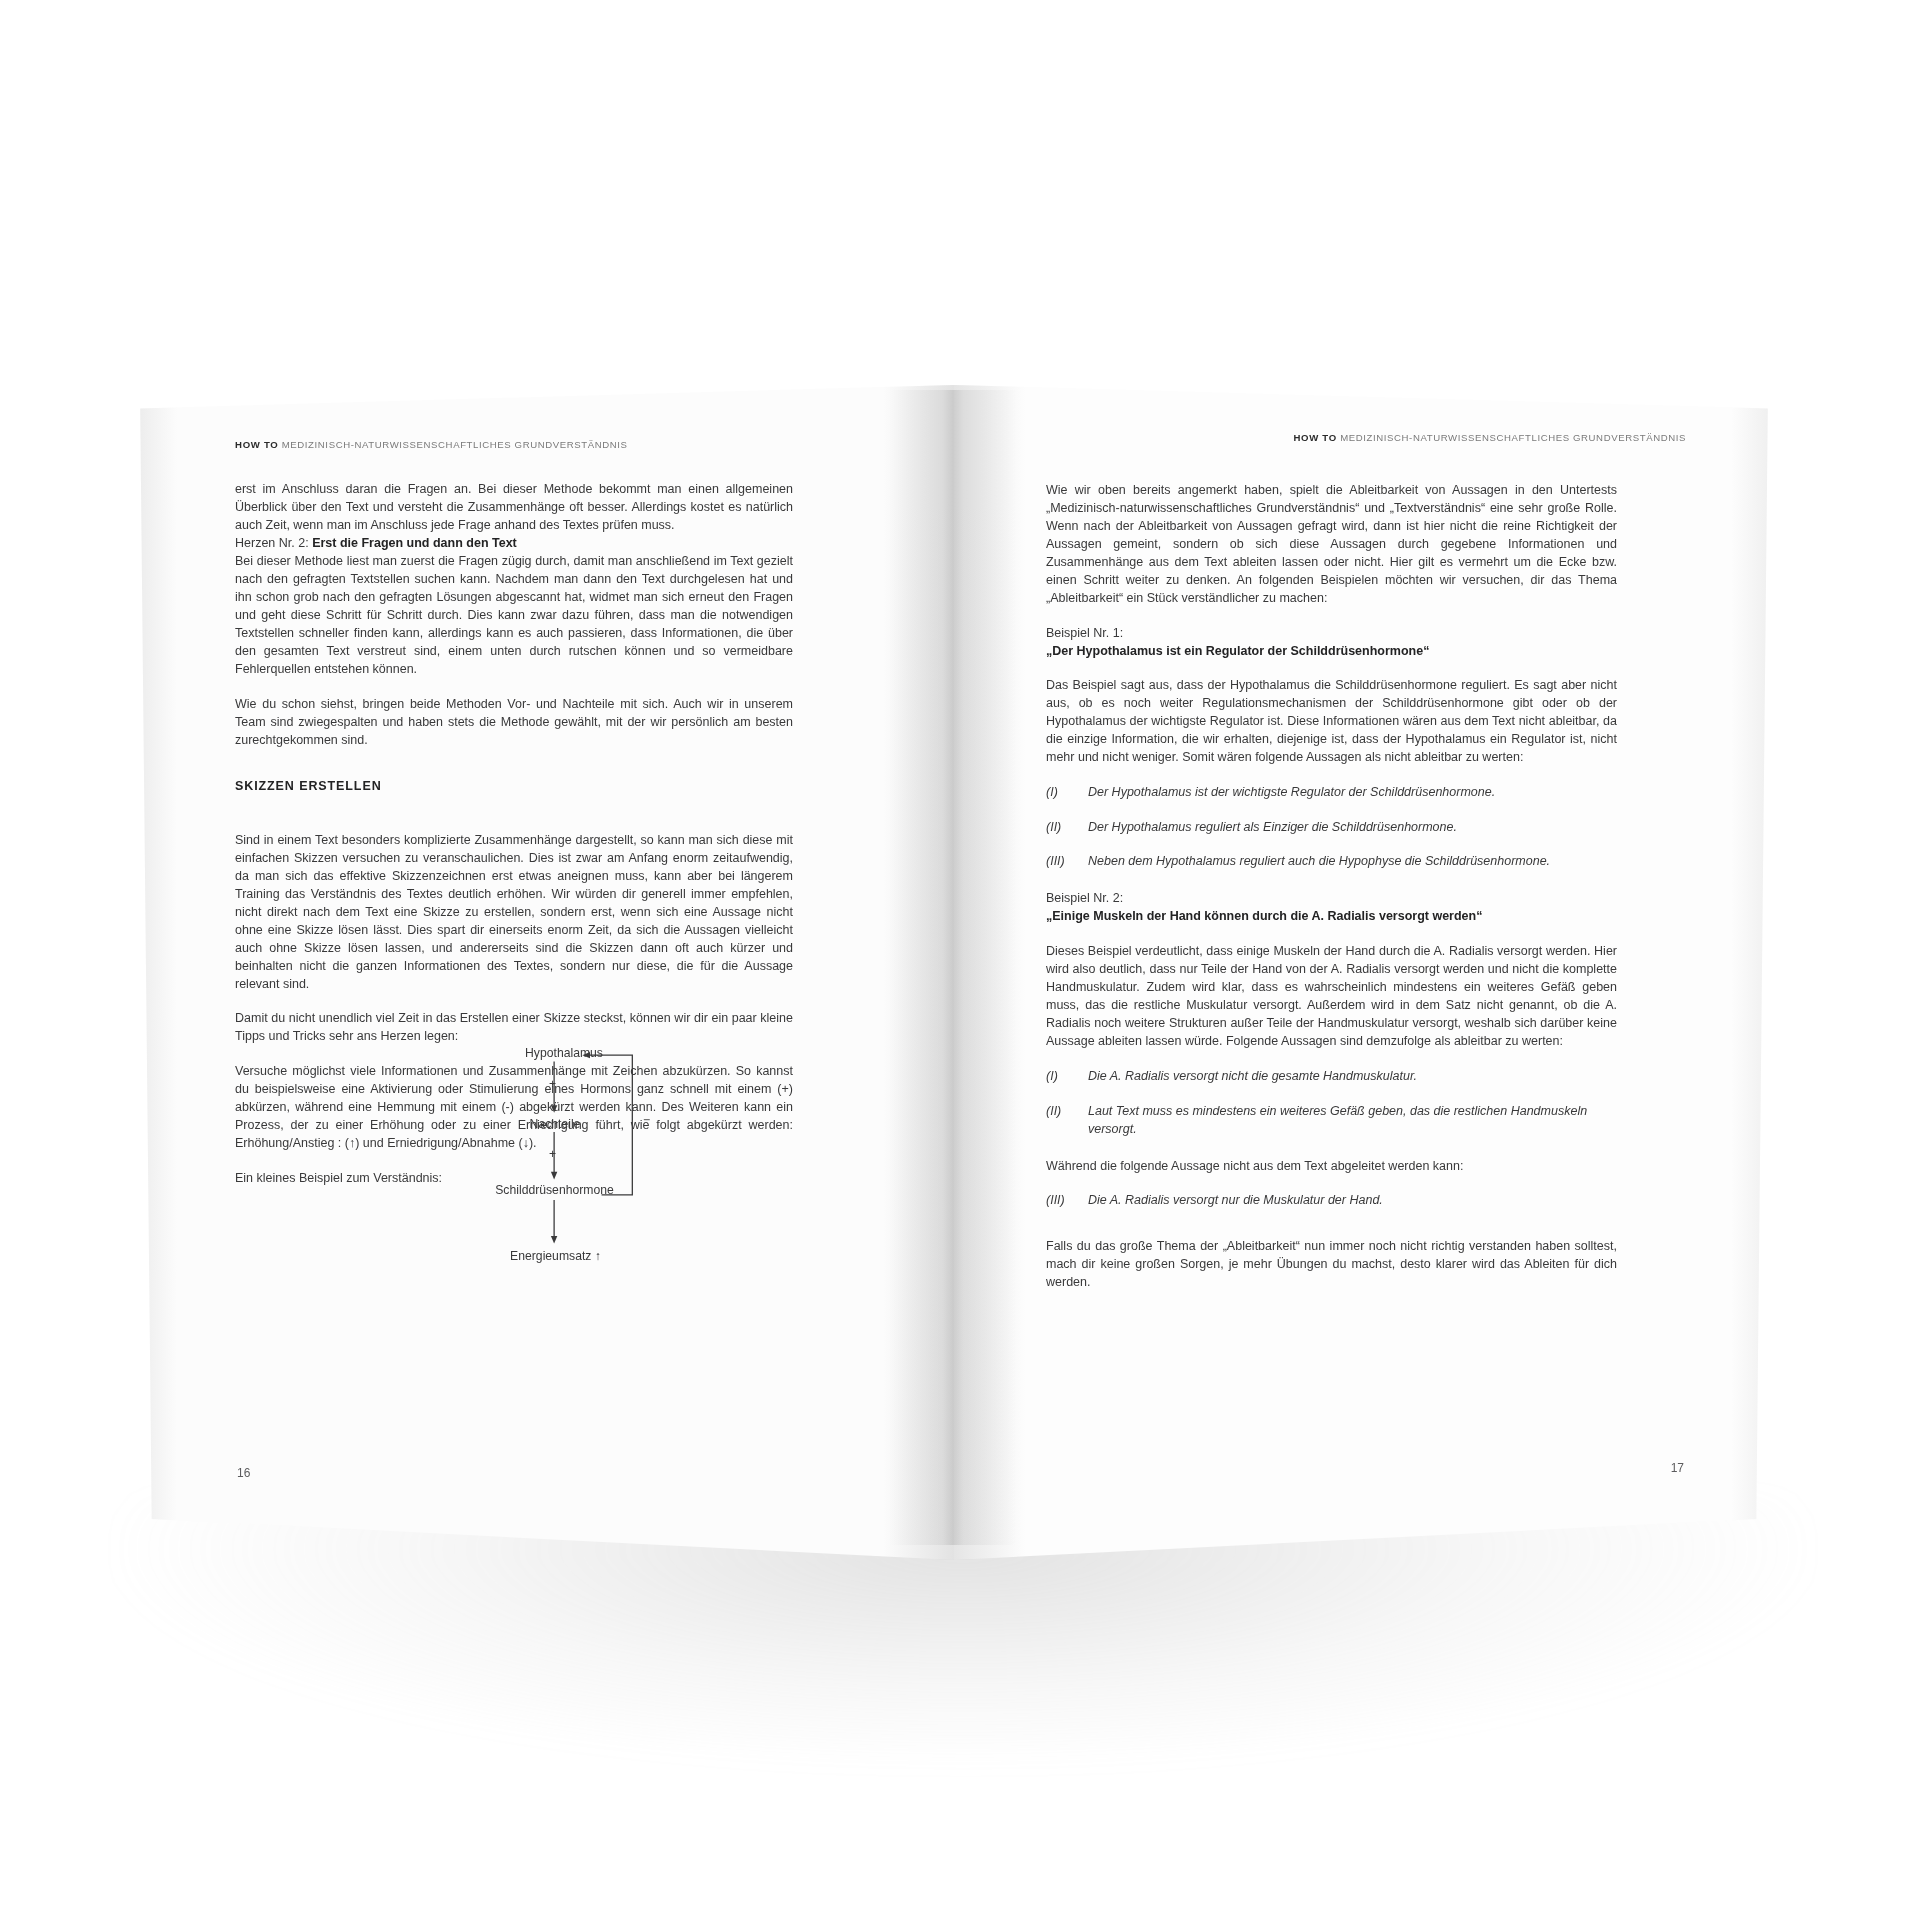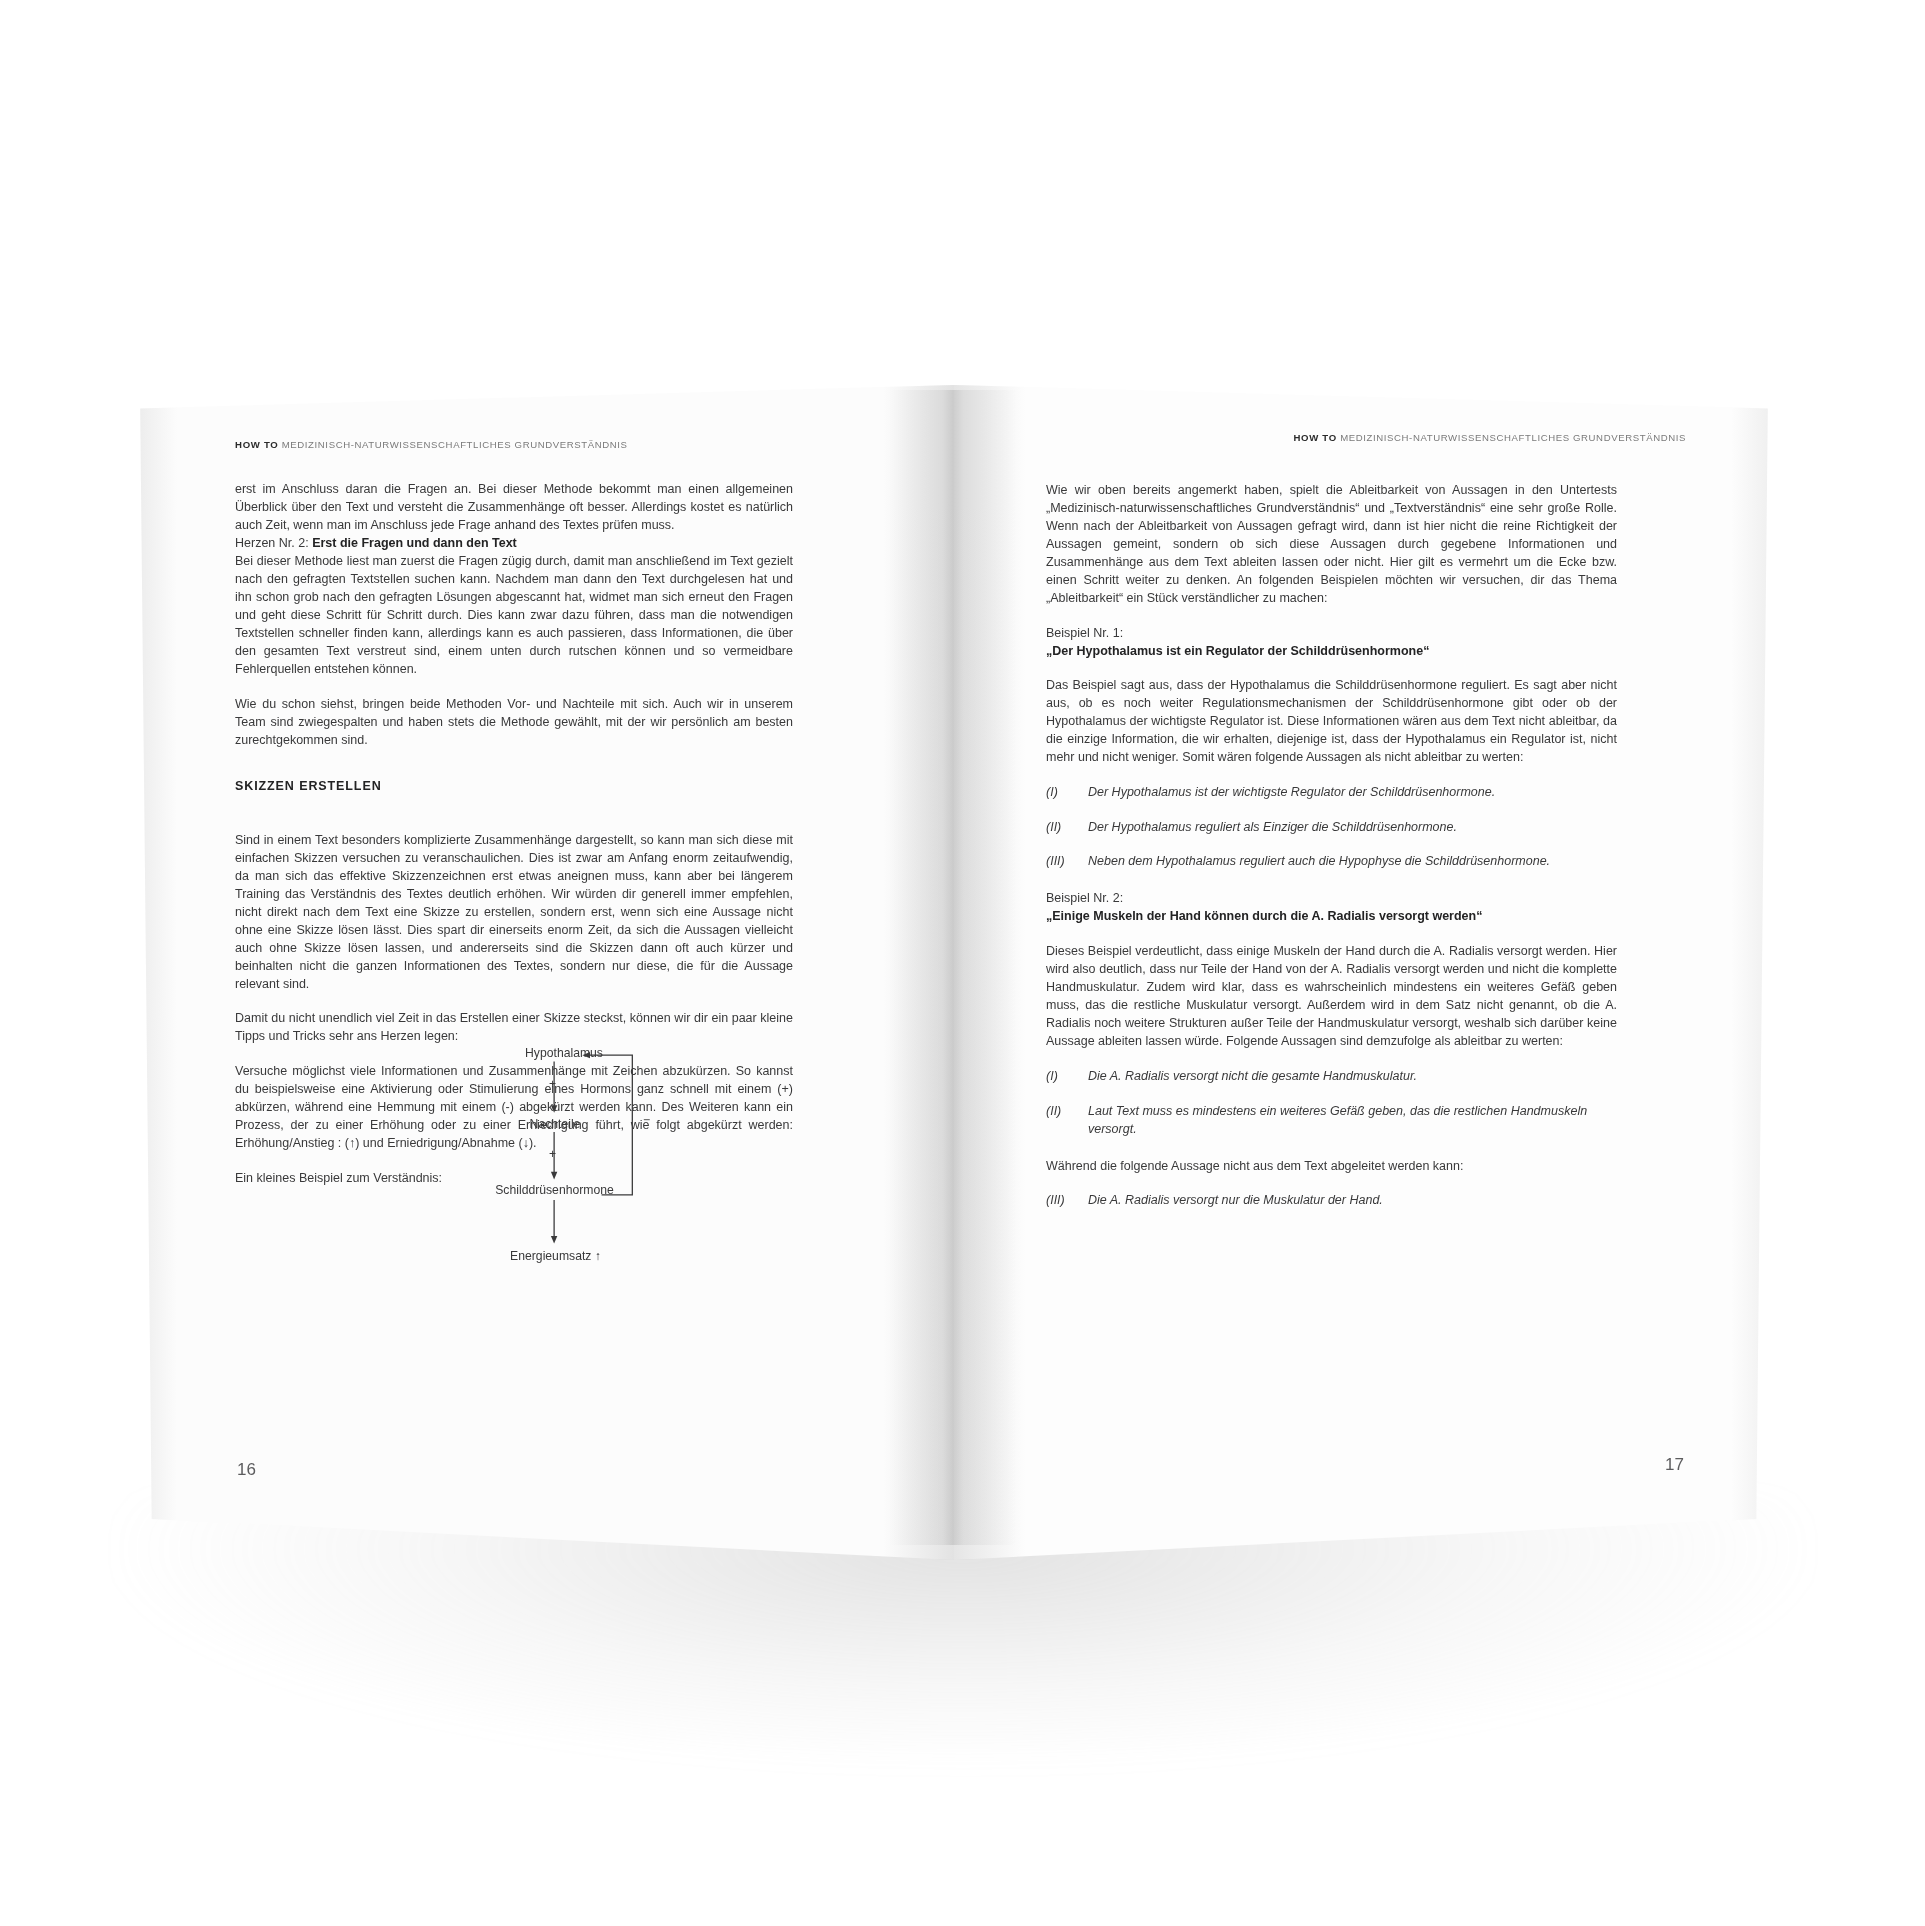--- a/index.html
+++ b/index.html
@@ -176,21 +176,21 @@
   }
   .diagram .sign {
     position: absolute;
     font-size: 12.2px;
     color: #39393a;
   }
 
   
   .pageno {
     position: absolute;
-    font-size: 17px;
+    font-size: 12px;
     color: #5c5c5e;
   }
   .pageno-left { left: 105px; bottom: 80px; }
   .pageno-right { right: 92px; bottom: 85px; }
 
 </style>
 </head>
 <body>
 
 <div id="stage">
@@ -304,20 +304,21 @@
             <span class="txt">Laut Text muss es mindestens ein weiteres Gefäß geben, das die restlichen Handmuskeln versorgt.</span>
           </div>
 
           <p style="margin-top:19px;">Während die folgende Aussage nicht aus dem Text abgeleitet werden kann:</p>
 
           <div class="stmt">
             <span class="num">(III)</span>
             <span class="txt">Die A. Radialis versorgt nur die Muskulatur der Hand.</span>
           </div>
 
+          <p style="margin-top:28px;">Falls du das große Thema der „Ableitbarkeit“ nun immer noch nicht richtig verstanden haben solltest, mach dir keine großen Sorgen, je mehr Übungen du machst, desto klarer wird das Ableiten für dich werden.</p>
         </div>
 
         <div class="pageno pageno-right">17</div>
       </div>
     </div>
 
     <div class="gutter"></div>
   </div>
 </div>
 

